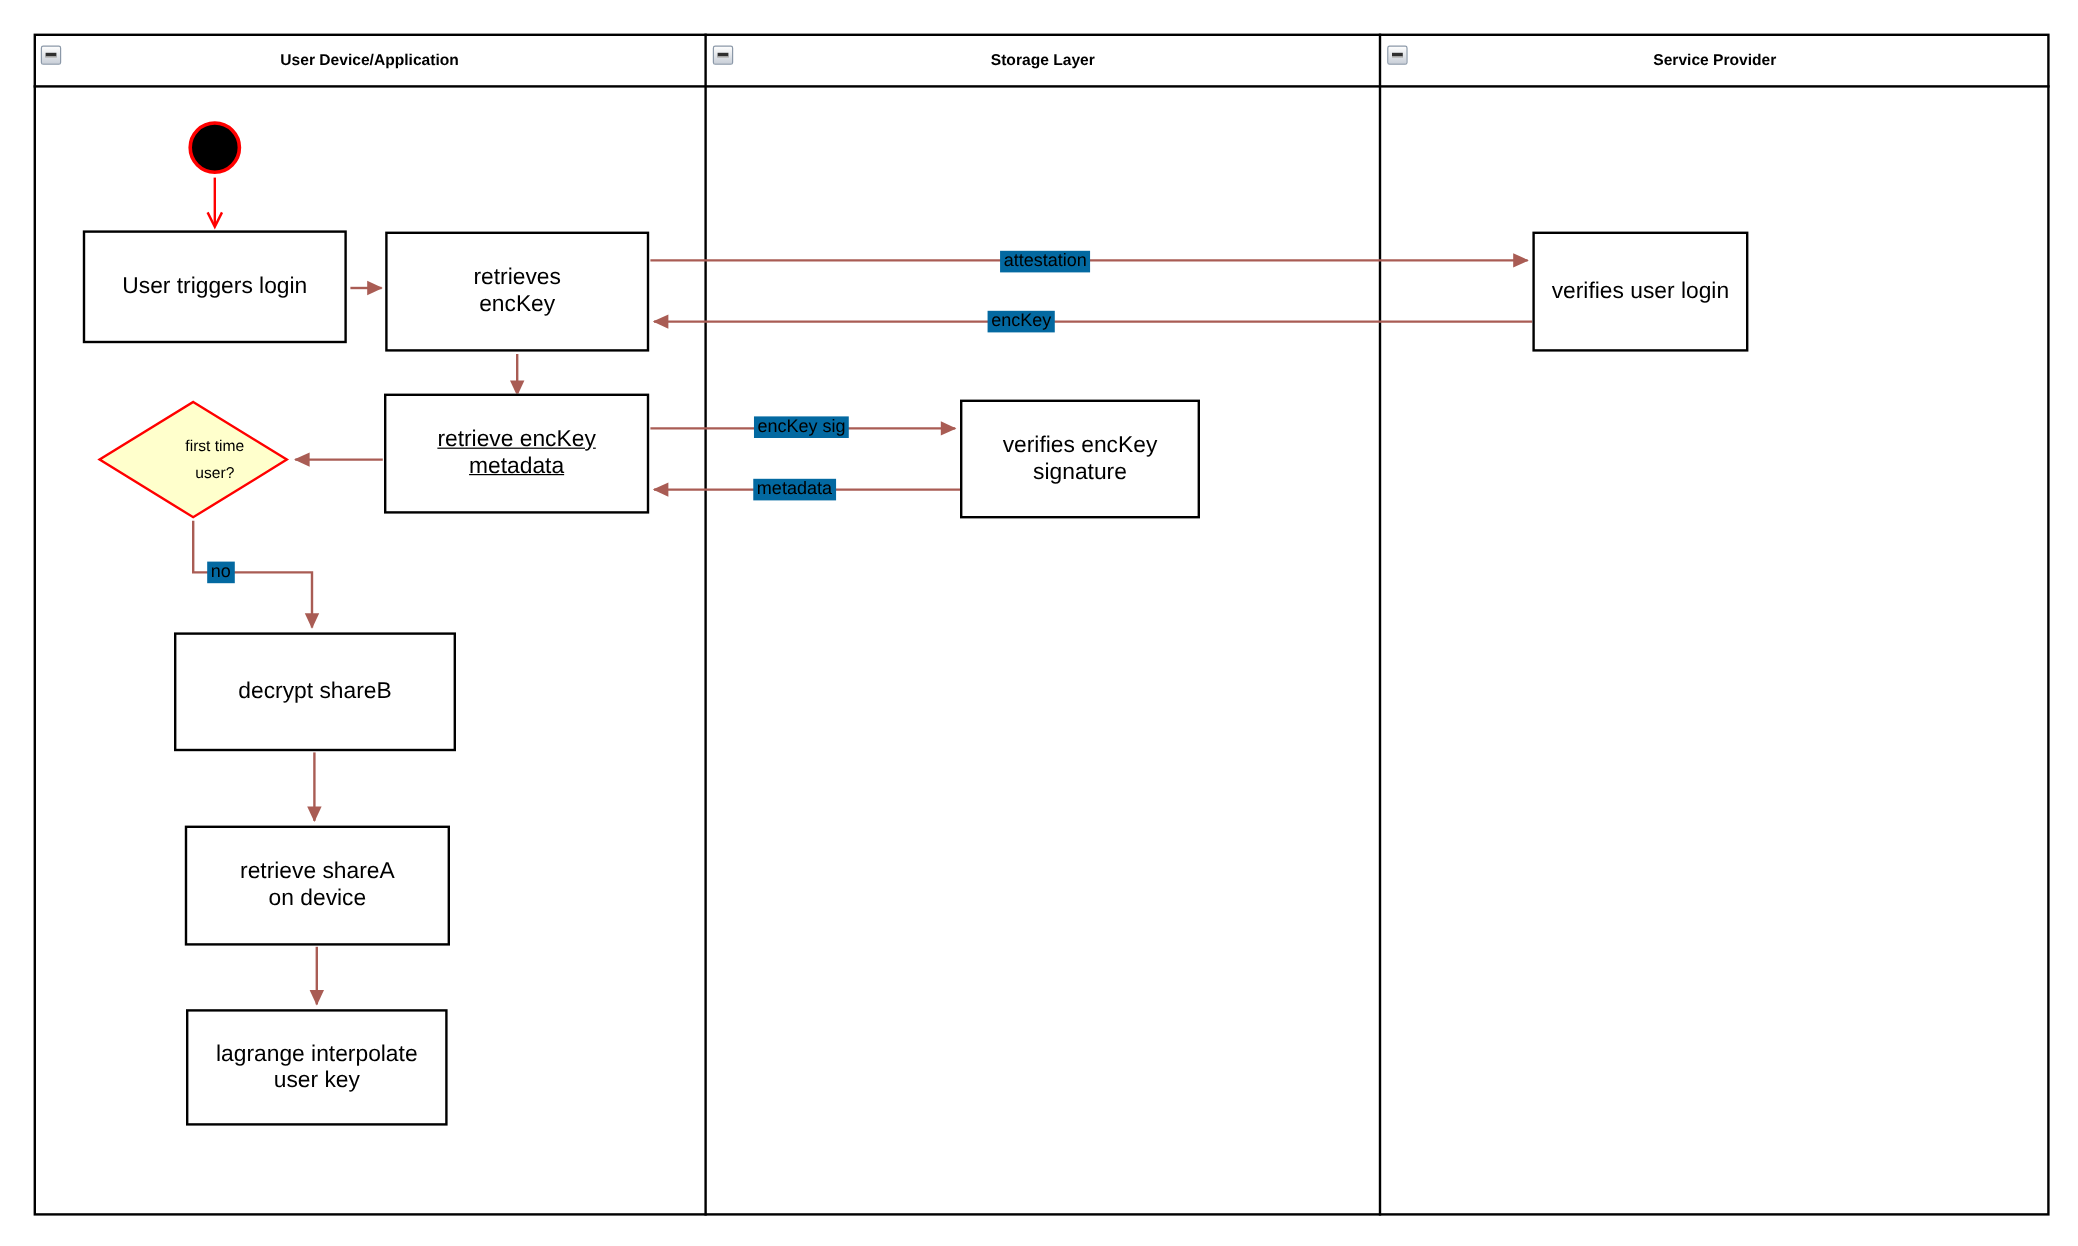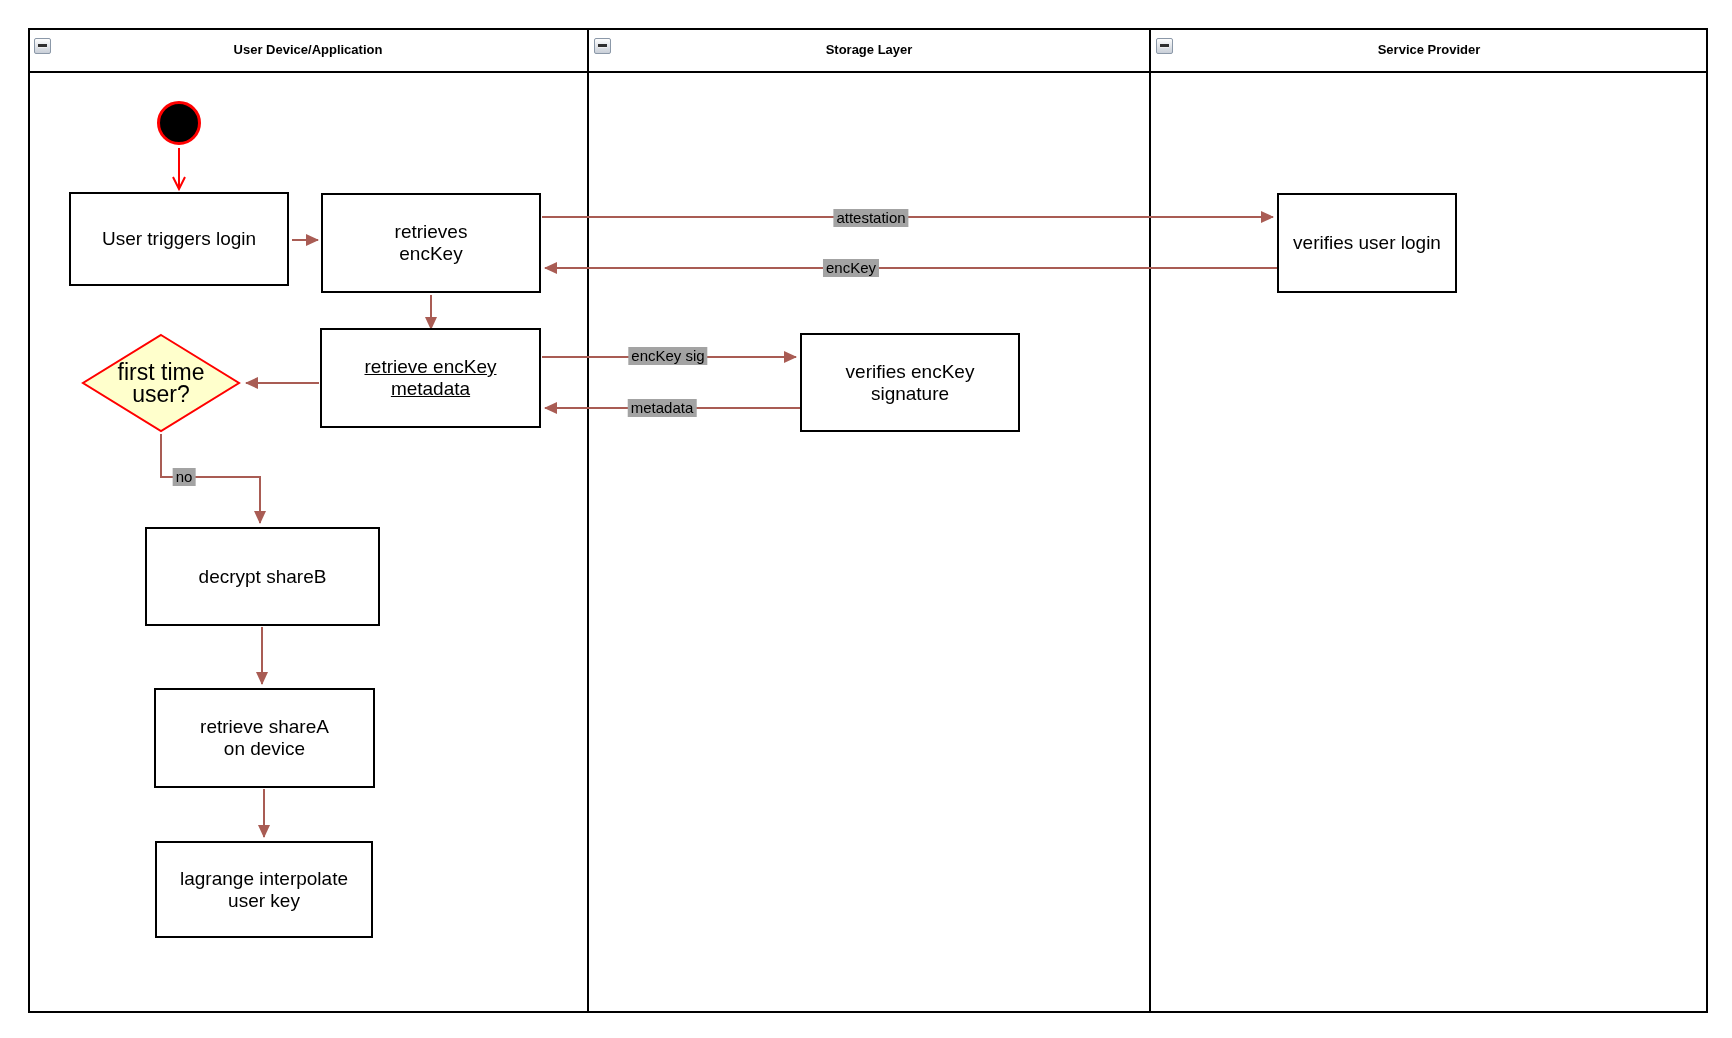--- a/index.html
+++ b/index.html
@@ -31,36 +31,36 @@
 
   
   .node{position:absolute;border:2px solid var(--shape-border);background:#fff;display:flex;align-items:center;justify-content:center;
     text-align:center;font-size:19px;line-height:22px;white-space:pre-line;cursor:default;}
   .n-login{left:69px;top:192px;width:220px;height:94px;}
   .n-retenckey{left:321px;top:193px;width:220px;height:100px;}
   .n-retmeta{left:320px;top:328px;width:221px;height:100px;text-decoration:underline;}
   .n-decrypt{left:145px;top:527px;width:235px;height:99px;}
   .n-sharea{left:154px;top:688px;width:221px;height:100px;}
   .n-lagrange{left:155px;top:841px;width:218px;height:97px;}
-  .n-verifysig{left:800px;top:333px;width:220px;height:99px;}
+  .n-verifysig{left:800px;top:333px;width:200px;height:99px;}
   .n-verifylogin{left:1277px;top:193px;width:180px;height:100px;}
 
   .start-circle{position:absolute;left:157px;top:101px;width:44px;height:44px;border-radius:50%;
     background:#000;border:3px solid var(--highlight);}
 
   .decision-wrap{position:absolute;left:80px;top:333px;width:162px;height:100px;}
   .decision-wrap svg{position:absolute;left:0;top:0;}
-  .decision-label{position:absolute;left:0;top:0;width:162px;height:100px;display:flex;align-items:center;justify-content:center;
-    text-align:center;font-size:23px;line-height:22px;white-space:pre-line;}
+  .decision-label{position:absolute;left:18px;top:0;width:162px;height:100px;display:flex;align-items:center;justify-content:center;
+    text-align:center;font-size:13px;line-height:22px;white-space:pre-line;}
 
   
   #edges{position:absolute;left:0;top:0;width:1732px;height:1038px;pointer-events:none;}
 
   
-  .edge-label{position:absolute;transform:translate(-50%,-50%);background:#a3a3a3;padding:0 3px;font-size:15px;line-height:18px;white-space:nowrap;}
+  .edge-label{position:absolute;transform:translate(-50%,-50%);background:#0369a1;padding:0 3px;font-size:15px;line-height:18px;white-space:nowrap;}
   .el-attestation{left:871px;top:218px;}
   .el-enckey{left:851px;top:268px;}
   .el-enckeysig{left:668px;top:356px;}
   .el-metadata{left:662px;top:408px;}
   .el-no{left:184px;top:477px;}
 </style>
 </head>
 <body>
 
 <div id="canvas">

